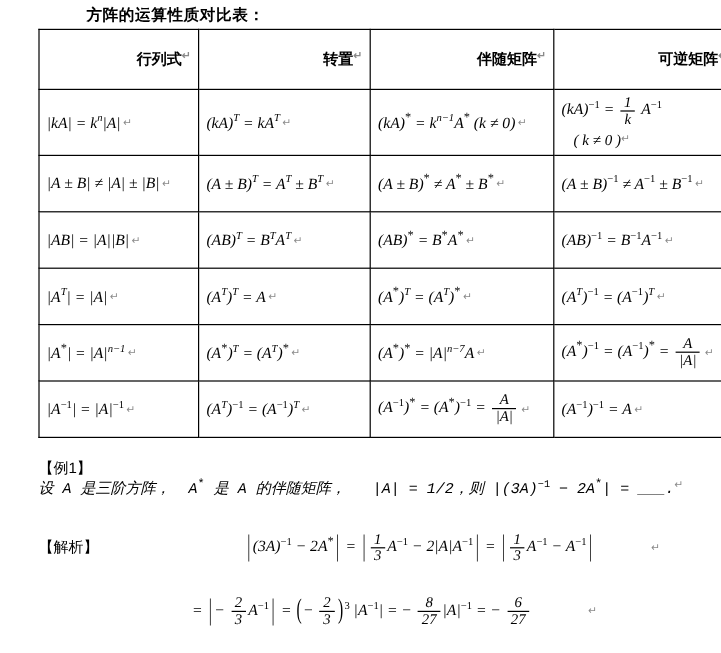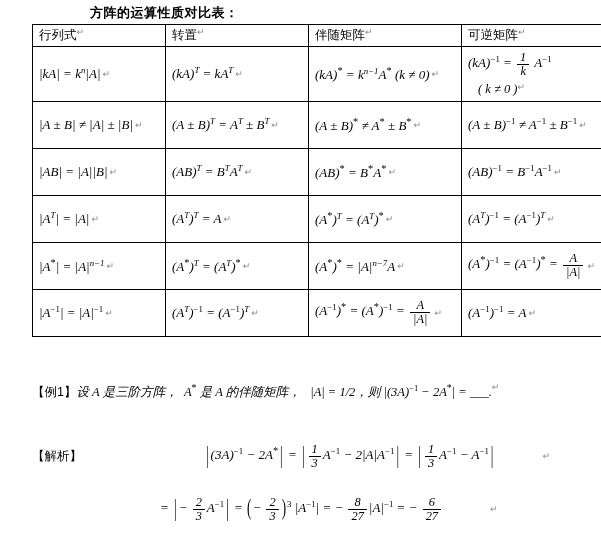--- a/index.html
+++ b/index.html
@@ -15,21 +15,21 @@
     position: relative;
     overflow: hidden;
   }
   .page {
     position: relative;
     width: 601px;
     height: 544px;
   }
   .doc-title {
     position: absolute;
-    left: 90px;
+    left: 72px;
     top: 4px;
     font-family: "Liberation Sans", sans-serif;
     font-size: 13px;
     font-weight: bold;
     letter-spacing: 0.5px;
   }
   table.props {
     position: absolute;
     left: 32px;
     top: 24px;
@@ -39,25 +39,25 @@
   }
   table.props td, table.props th {
     border: 1px solid #000;
     padding: 4px 6px;
     vertical-align: middle;
     font-size: 13px;
     font-family: "Liberation Serif", serif;
   }
   table.props th {
     font-family: "Liberation Sans", sans-serif;
-    font-weight: normal;
+    font-weight: bold;
     font-size: 12.5px;
-    text-align: left;
+    text-align: right;
     height: 16px;
-    padding: 2px 6px;
+    padding: 16px 6px;
   }
   table.props td {
     height: 38px;
   }
   .cellwrap {
     display: flex;
     align-items: center;
     gap: 2px;
     min-height: 30px;
   }
@@ -107,21 +107,21 @@
   }
   .line2 {
     font-size: 12.5px;
     margin-top: 4px;
   }
   .para {
     position: absolute;
     font-family: "Liberation Sans", sans-serif;
     font-size: 12.5px;
   }
-  .para .m { font-family: Liberation Serif, serif; }
+  .para .m { font-family: Liberation Mono, monospace; }
   .example-body {
     position: absolute;
     font-size: 13px;
   }
   .eqrow {
     display: flex;
     align-items: center;
     white-space: nowrap;
     gap: 47px;
   }

